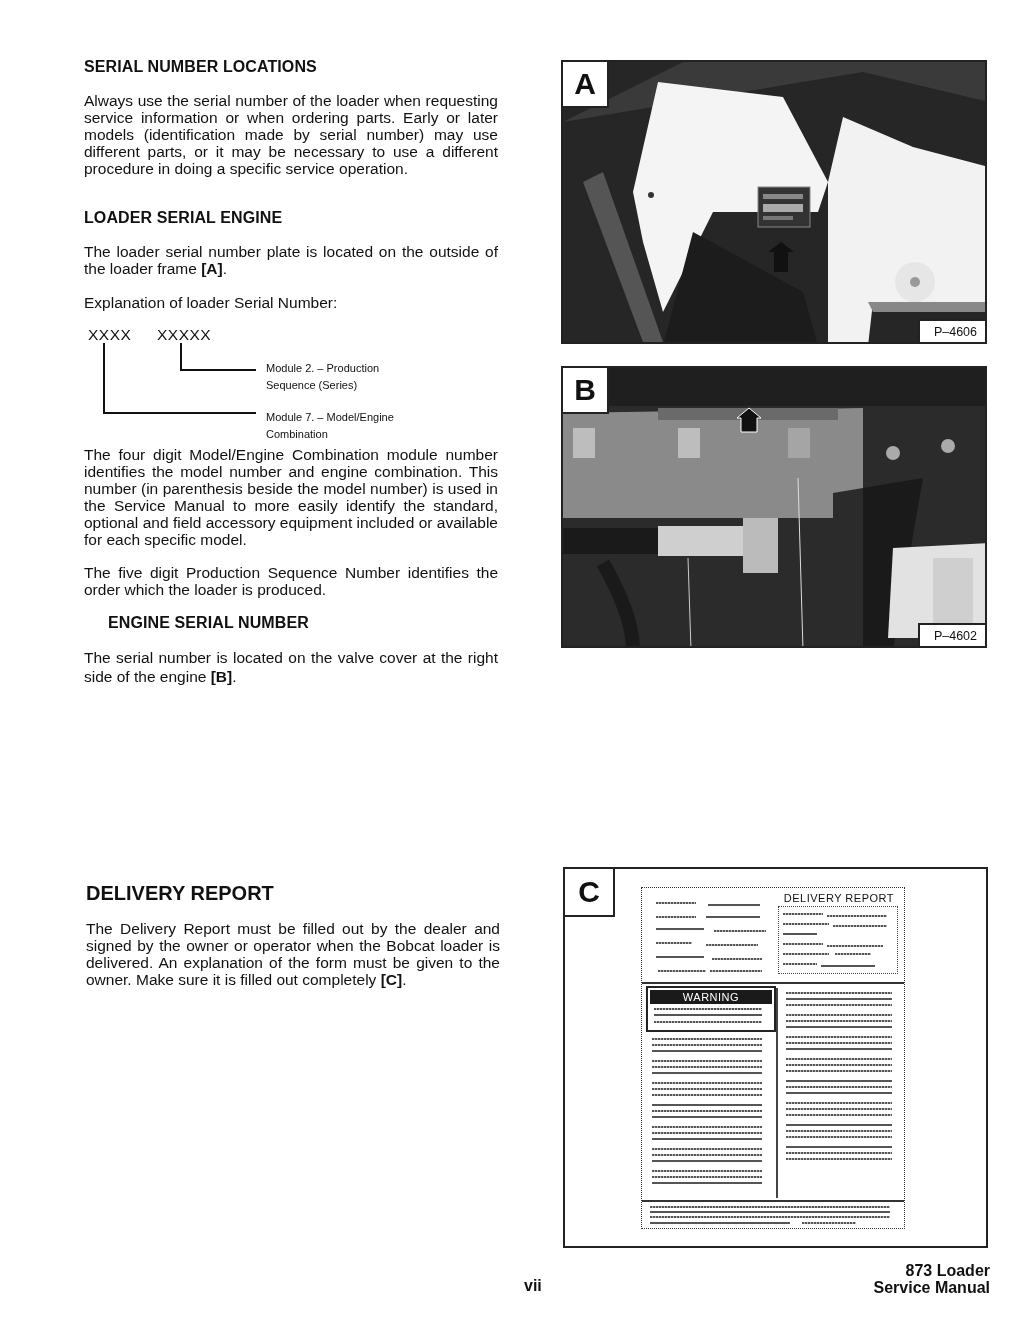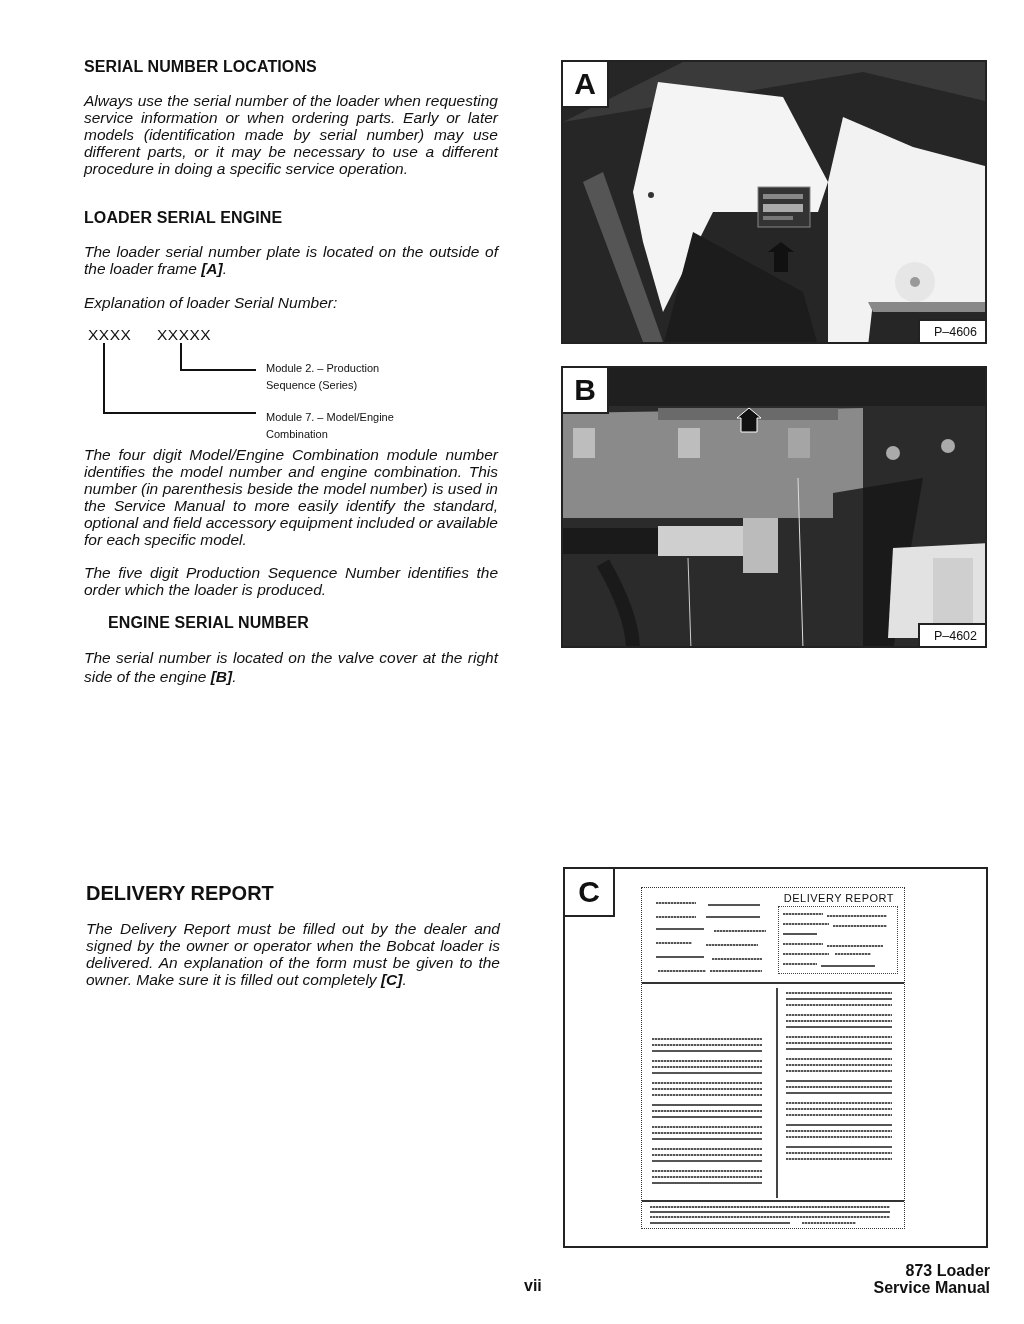--- a/index.html
+++ b/index.html
@@ -1,21 +1,21 @@
 <!DOCTYPE html>
 <html><head>
 <meta charset="utf-8">
 <style>
   html, body { margin: 0; padding: 0; background: #ffffff; }
   body { width: 1024px; height: 1324px; position: relative; overflow: hidden;
          font-family: "Liberation Sans", sans-serif; color: #111; }
   .abs { position: absolute; }
   .h2 { font-weight: bold; font-size: 16px; letter-spacing: 0.1px; }
   .h1 { font-weight: bold; font-size: 20px; }
-  .p { font-size: 15.5px; line-height: 17px; text-align: justify; font-style: italic; }
+  .p { font-size: 15.5px; line-height: 17px; text-align: justify; }
   .p b { font-weight: bold; }
   
   .serial { font-size: 15.5px; letter-spacing: 0.5px; }
   .line { position: absolute; background: #111; }
   .mod { font-size: 11px; line-height: 17px; }
   
   .fig { position: absolute; border: 2px solid #222; box-sizing: border-box; overflow: hidden; }
   .fig-label { position: absolute; left: 0; top: 0; width: 46px; height: 46px; background: #fff;
                border-right: 2px solid #222; border-bottom: 2px solid #222; box-sizing: border-box;
                font-size: 30px; font-weight: bold; display: flex; align-items: center; justify-content: center; z-index: 5; }
@@ -148,20 +148,26 @@
     <div class="rule" style="left:72px;top:42px;width:52px;"></div>
     <div class="rule" style="left:14px;top:54px;width:36px;"></div>
     <div class="rule" style="left:64px;top:56px;width:52px;"></div>
     <div class="rule solid" style="left:14px;top:68px;width:48px;"></div>
     <div class="rule" style="left:70px;top:70px;width:50px;"></div>
     <div class="rule" style="left:16px;top:82px;width:48px;"></div>
     <div class="rule" style="left:68px;top:82px;width:52px;"></div>
 
     <div class="abs" style="left:0;top:94px;width:262px;height:1.5px;background:#333;"></div>
 
+    <div class="abs" style="left:4px;top:98px;width:126px;height:42px;border:2px solid #222;">
+      <div style="background:#1a1a1a;color:#fff;font-size:11px;text-align:center;letter-spacing:0.5px;margin:2px;padding:1px 0;">WARNING</div>
+      <div class="rule" style="left:6px;top:20px;width:108px;"></div>
+      <div class="rule solid" style="left:6px;top:26px;width:108px;"></div>
+      <div class="rule" style="left:6px;top:33px;width:108px;"></div>
+    </div>
 
     <div class="abs" style="left:134px;top:100px;width:1.5px;height:210px;background:#444;"></div>
 
     <div>
       <div class="rule" style="left:10px;top:150px;width:110px;"></div>
       <div class="rule" style="left:10px;top:156px;width:110px;"></div>
       <div class="rule solid" style="left:10px;top:162px;width:110px;"></div>
       <div class="rule" style="left:10px;top:172px;width:110px;"></div>
       <div class="rule" style="left:10px;top:178px;width:110px;"></div>
       <div class="rule solid" style="left:10px;top:184px;width:110px;"></div>

